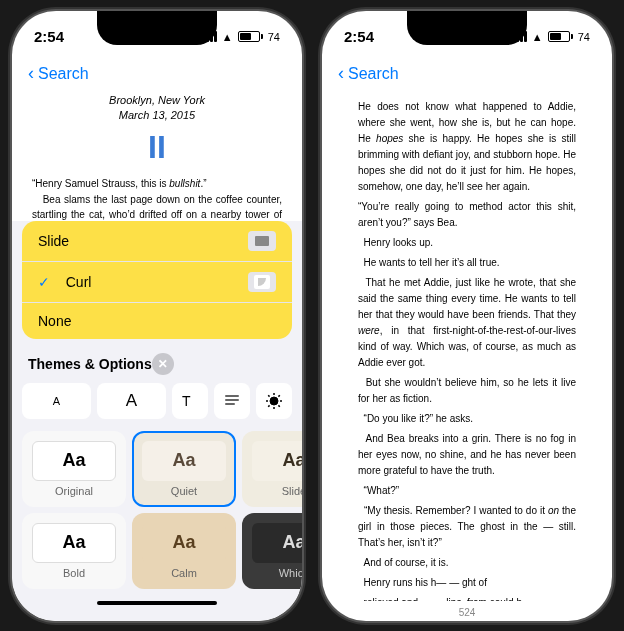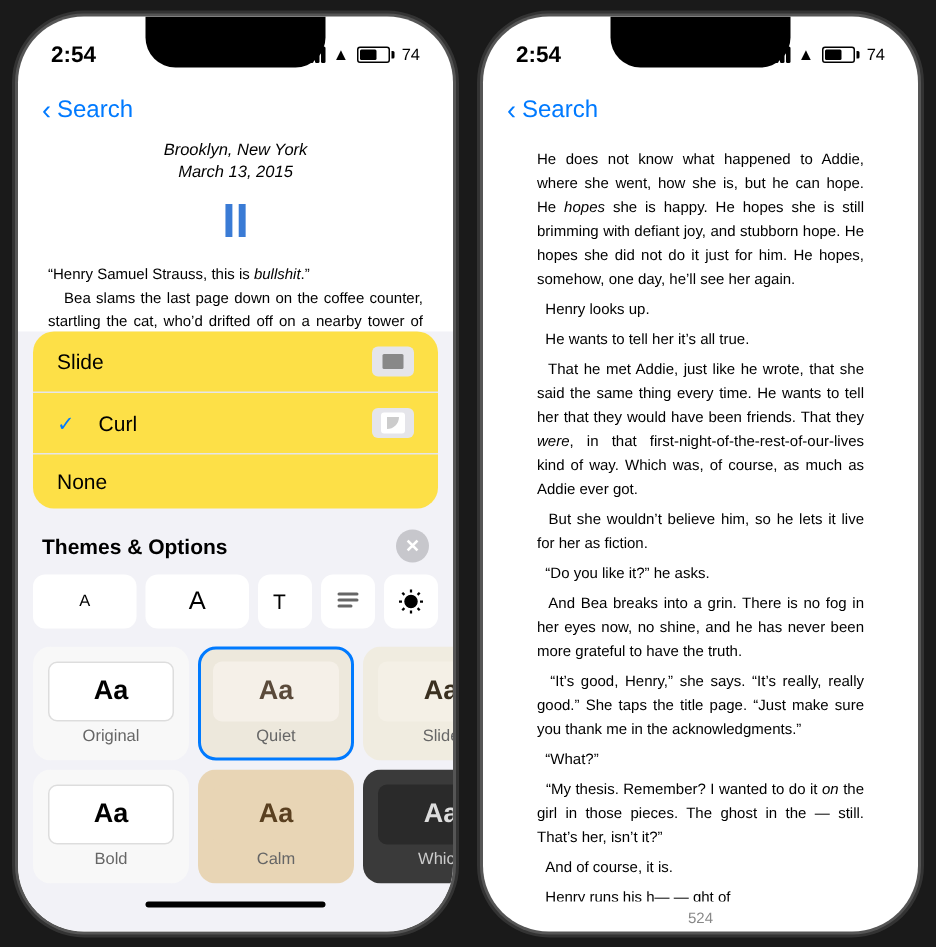--- a/index.html
+++ b/index.html
@@ -182,21 +182,20 @@
       border-radius: 2px;
       position: relative;
       display: flex;
       align-items: center;
       justify-content: center;
     }
 
     .themes-header {
       display: flex;
       align-items: center;
-      justify-content: space-between;
       padding: 8px 16px 4px;
       font-size: 14px;
       font-weight: 600;
       color: #000;
     }
 
     .close-btn {
       width: 22px;
       height: 22px;
       background: #c7c7cc;
@@ -547,27 +546,27 @@
 
     <div class="nav-bar">
       <div class="nav-back">
         <span class="nav-back-chevron">‹</span>
         <span>Search</span>
       </div>
     </div>
 
     <div class="book-content-right">
       <p style="margin-bottom:4px">He does not know what happened to Addie, where she went, how she is, but he can hope. He <em>hopes</em> she is happy. He hopes she is still brimming with defiant joy, and stubborn hope. He hopes she did not do it just for him. He hopes, somehow, one day, he’ll see her again.</p>
+      <p style="margin-bottom:4px">“You’re really going to method actor this shit, aren’t you?” says Bea.</p>
       <p style="margin-bottom:4px">&nbsp;&nbsp;Henry looks up.</p>
       <p style="margin-bottom:4px">&nbsp;&nbsp;He wants to tell her it’s all true.</p>
       <p style="margin-bottom:4px">&nbsp;&nbsp;That he met Addie, just like he wrote, that she said the same thing every time. He wants to tell her that they would have been friends. That they <em>were</em>, in that first-night-of-the-rest-of-our-lives kind of way. Which was, of course, as much as Addie ever got.</p>
       <p style="margin-bottom:4px">&nbsp;&nbsp;But she wouldn’t believe him, so he lets it live for her as fiction.</p>
       <p style="margin-bottom:4px">&nbsp;&nbsp;“Do you like it?” he asks.</p>
       <p style="margin-bottom:4px">&nbsp;&nbsp;And Bea breaks into a grin. There is no fog in her eyes now, no shine, and he has never been more grateful to have the truth.</p>
-      <p style="margin-bottom:4px">&nbsp;&nbsp;“It’s good, Henry,” she says. “It’s really, really good.” She taps the title page. “Just make sure you thank me in the acknowledgments.”</p>
       <p style="margin-bottom:4px">&nbsp;&nbsp;“What?”</p>
       <p style="margin-bottom:4px">&nbsp;&nbsp;“My thesis. Remember? I wanted to do it <em>on</em> the girl in those pieces. The ghost in the — still. That’s her, isn’t it?”</p>
       <p style="margin-bottom:4px">&nbsp;&nbsp;And of course, it is.</p>
       <p style="margin-bottom:4px">&nbsp;&nbsp;Henry runs his h— — ght of</p>
       <p style="margin-bottom:4px">&nbsp;&nbsp;relieved and — — lips, from could b</p>
 
     </div>
 
     <div class="page-num-bottom">524</div>
 

